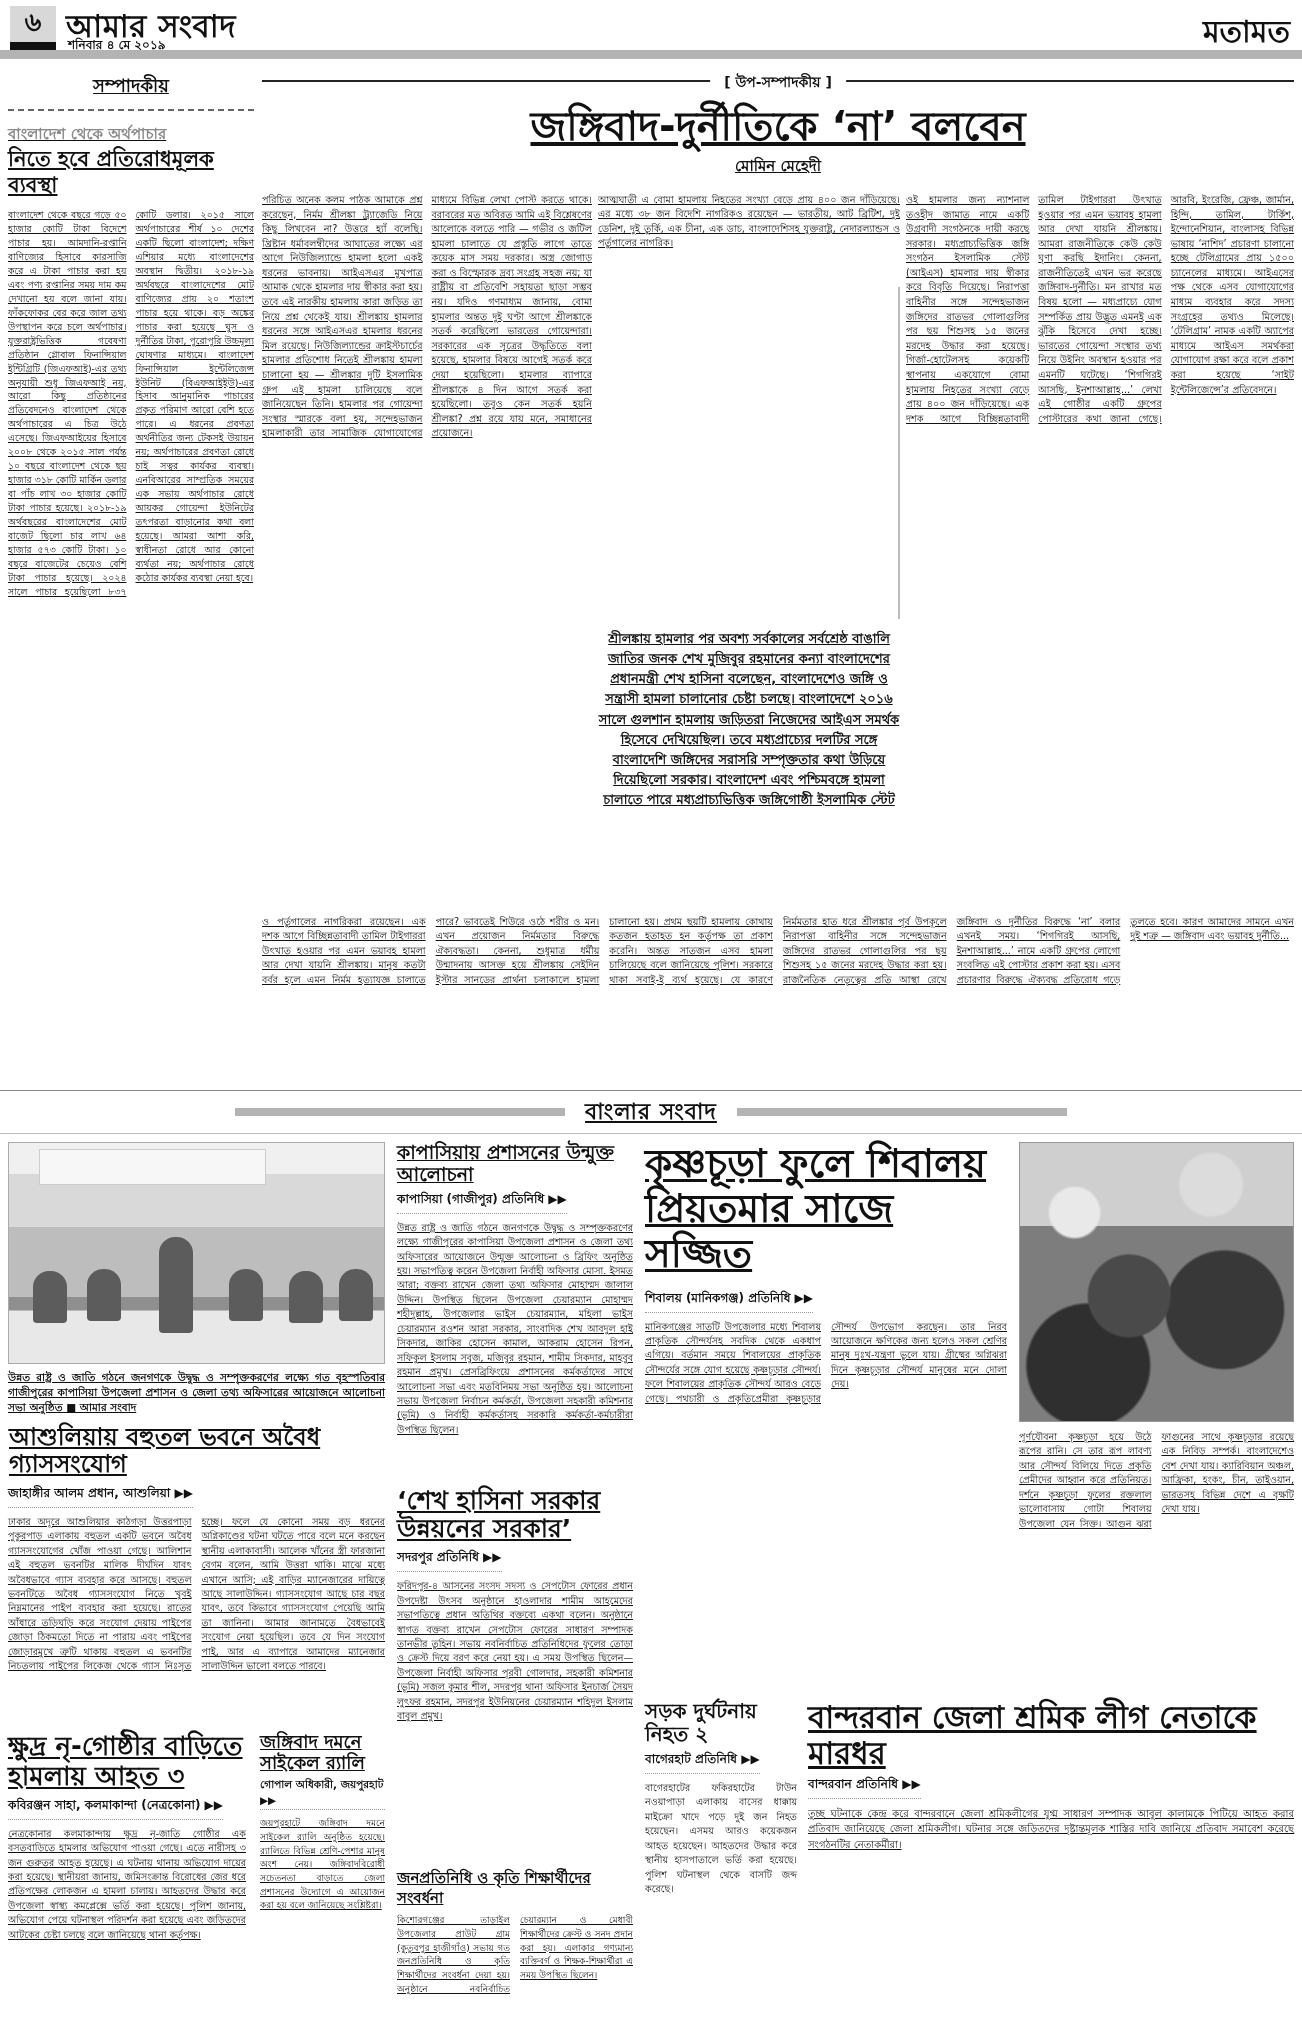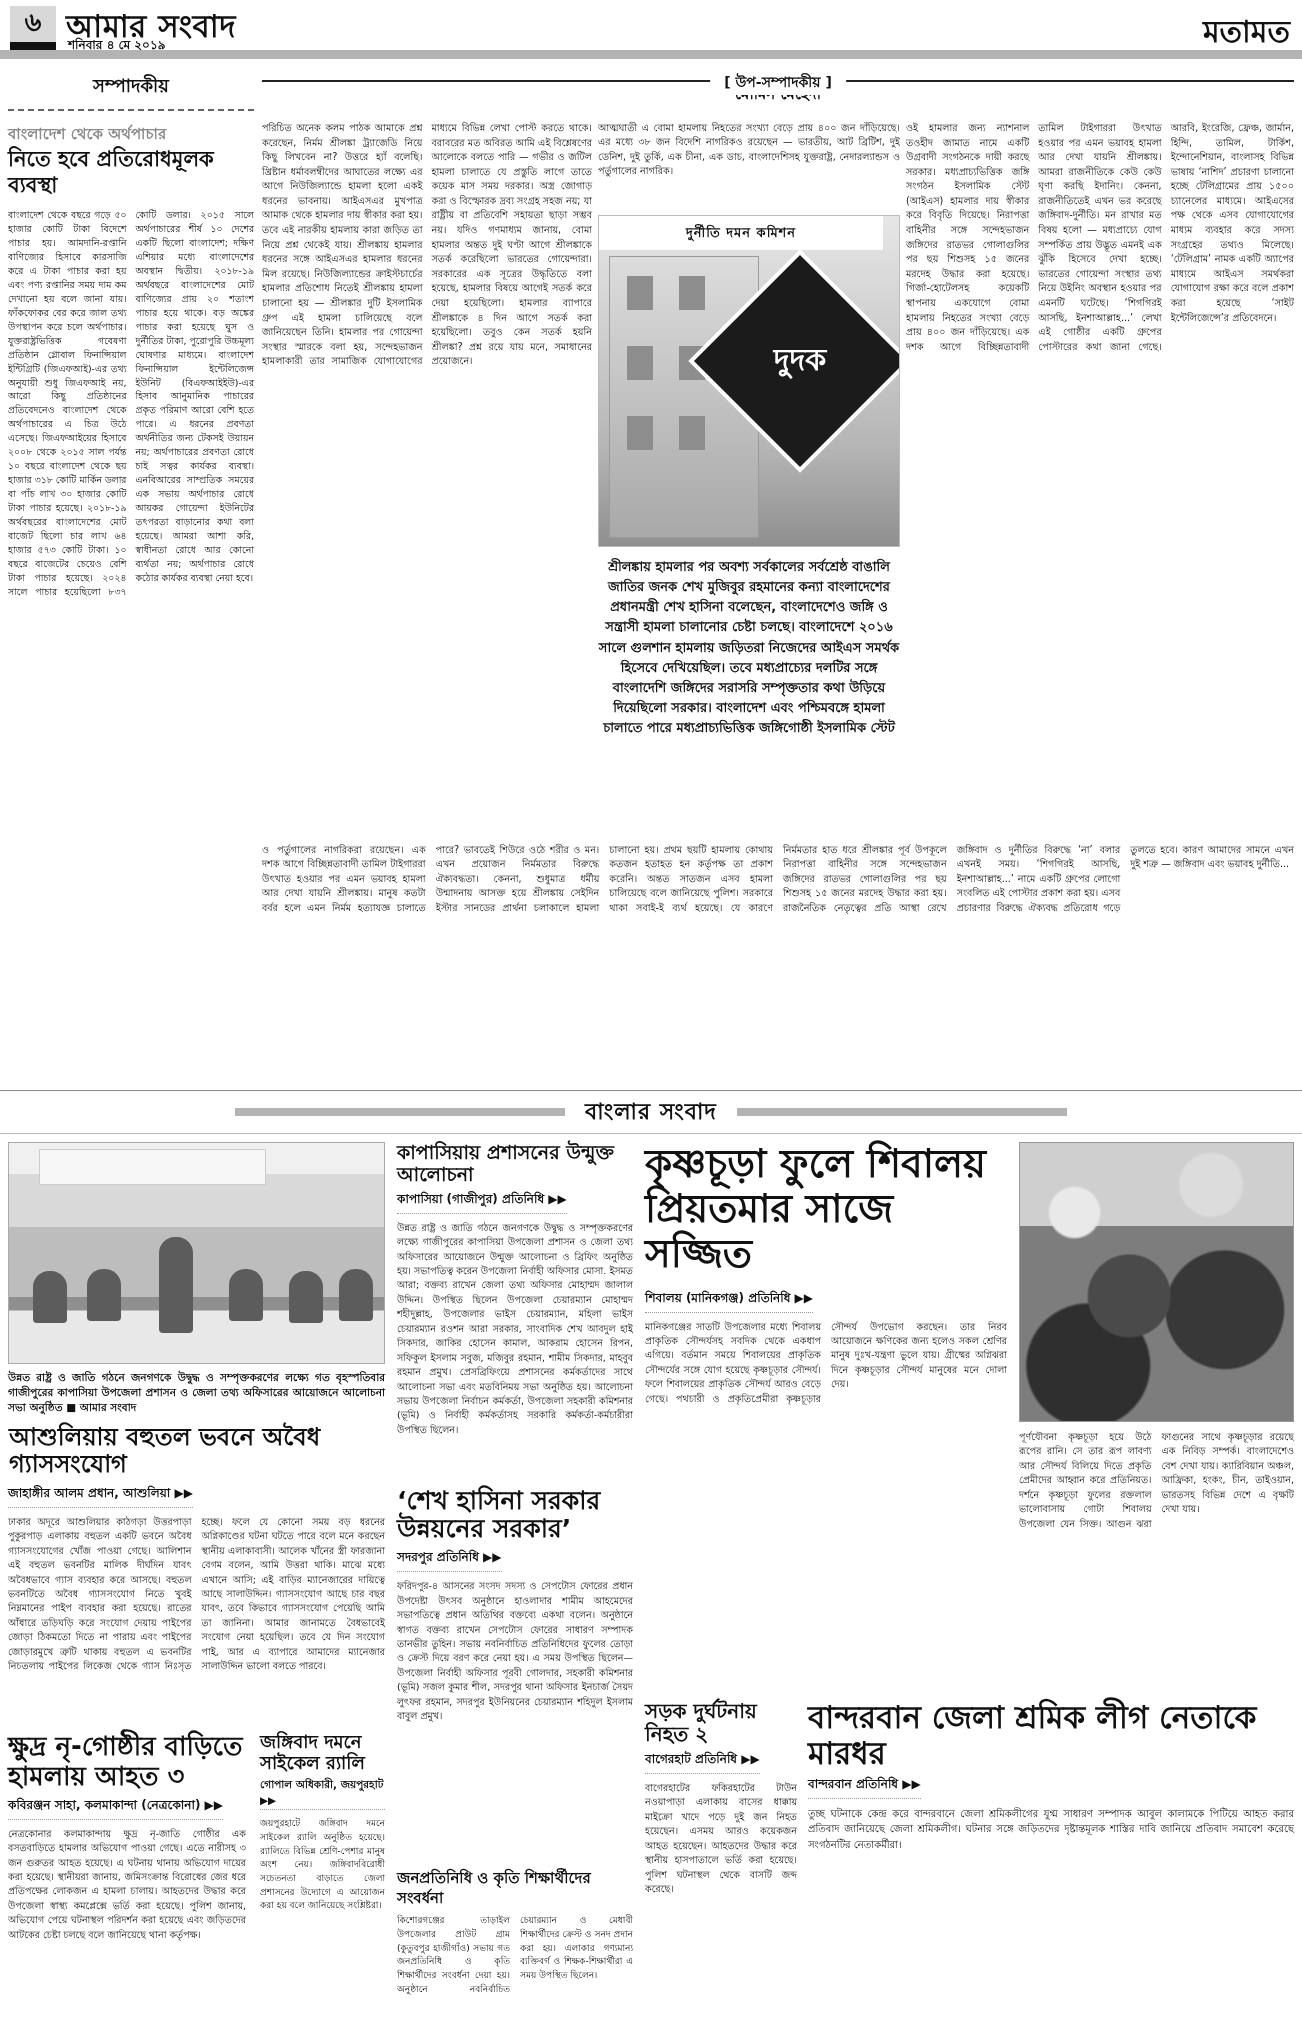--- a/index.html
+++ b/index.html
@@ -1,18 +1,18 @@
 <!DOCTYPE html>
 <html lang="bn"><head>
 <meta charset="utf-8">
 <style>
   html,body{margin:0;padding:0;background:#e8e8e8;}
   #paper{position:relative;width:1302px;height:2027px;background:#ffffff;margin:0 auto;
          font-family:"DejaVu Sans","Liberation Sans",sans-serif;color:#111;overflow:hidden;}
-  .abs{position:absolute;}
+  .abs{position:absolute;text-decoration:underline;}
   
   .mast-pagebox{position:absolute;left:10px;top:6px;width:46px;height:36px;background:#d8d8d8;
     border-bottom:8px solid #111;display:flex;align-items:center;justify-content:center;
     font-size:26px;font-weight:bold;}
   .mast-title{position:absolute;left:66px;top:2px;font-size:31px;font-weight:800;letter-spacing:.5px;}
   .mast-date{position:absolute;left:68px;top:36px;font-size:12px;font-weight:bold;}
   .mast-section{position:absolute;right:12px;top:8px;font-size:30px;font-weight:800;}
   .mast-bar{position:absolute;left:0;top:50px;width:1302px;height:9px;background:#b3b3b3;}
   
   .editorial{left:8px;top:66px;width:246px;height:1010px;}
@@ -23,21 +23,21 @@
   .ed-body{column-count:2;column-gap:9px;font-size:9.3px;line-height:1.5;text-align:justify;height:840px;}
   
   .oped{left:262px;top:66px;width:1032px;height:1018px;}
   .oped-rule{position:relative;border-top:2px solid #222;margin-top:14px;}
   .oped-label{position:absolute;left:50%;transform:translateX(-50%);top:-11px;background:#fff;
     padding:0 14px;font-size:14px;font-weight:800;}
   .oped-head{text-align:center;font-size:40px;font-weight:800;margin:22px 0 6px;line-height:1.1;}
   .oped-byline{text-align:center;font-size:15px;font-weight:800;margin-bottom:14px;}
   .oped-row{display:flex;gap:6px;}
   .o-colL{width:330px;column-count:2;column-gap:9px;font-size:9.6px;line-height:1.52;text-align:justify;height:600px;}
-  .o-center{width:302px;display:flex;flex-direction:column;}
+  .o-center{width:302px;display:flex;flex-direction:column;align-items:flex-end;}
   .o-note{font-size:9.6px;line-height:1.5;text-align:justify;height:88px;overflow:hidden;margin-bottom:6px;}
   .dudak-fig{position:relative;height:330px;background:
       linear-gradient(180deg,#e6e6e6 0%,#cfcfcf 35%,#b5b5b5 70%,#8f8f8f 100%);
       border:1px solid #bbb;overflow:hidden;}
   .dudak-top{position:absolute;left:0;top:0;right:16px;height:34px;background:#fff;
       display:flex;align-items:center;justify-content:center;font-size:13px;font-weight:800;letter-spacing:1px;}
   .dudak-bld{position:absolute;left:10px;top:40px;width:150px;bottom:8px;
       background:linear-gradient(180deg,#dcdcdc,#a8a8a8);
       box-shadow:inset 0 0 0 1px #9a9a9a;}
   .dudak-win{position:absolute;width:26px;height:34px;background:#8d8d8d;}
@@ -119,20 +119,21 @@
     <hr class="ed-dash">
     <div class="ed-kicker">বাংলাদেশ থেকে অর্থপাচার</div>
     <h2 class="ed-head">নিতে হবে প্রতিরোধমূলক ব্যবস্থা</h2>
     <div class="ed-body">বাংলাদেশ থেকে বছরে গড়ে ৫০ হাজার কোটি টাকা বিদেশে পাচার হয়। আমদানি-রপ্তানি বাণিজ্যের হিসাবে কারসাজি করে এ টাকা পাচার করা হয় এবং পণ্য রপ্তানির সময় দাম কম দেখানো হয় বলে জানা যায়। ফাঁকফোকর বের করে জাল তথ্য উপস্থাপন করে চলে অর্থপাচার। যুক্তরাষ্ট্রভিত্তিক গবেষণা প্রতিষ্ঠান গ্লোবাল ফিনান্সিয়াল ইন্টিগ্রিটি (জিএফআই)-এর তথ্য অনুযায়ী শুধু জিএফআই নয়, আরো কিছু প্রতিষ্ঠানের প্রতিবেদনেও বাংলাদেশ থেকে অর্থপাচারের এ চিত্র উঠে এসেছে। জিএফআইয়ের হিসাবে ২০০৮ থেকে ২০১৫ সাল পর্যন্ত ১০ বছরে বাংলাদেশ থেকে ছয় হাজার ৩১৮ কোটি মার্কিন ডলার বা পাঁচ লাখ ৩০ হাজার কোটি টাকা পাচার হয়েছে। ২০১৮-১৯ অর্থবছরের বাংলাদেশের মোট বাজেট ছিলো চার লাখ ৬৪ হাজার ৫৭৩ কোটি টাকা। ১০ বছরে বাজেটের চেয়েও বেশি টাকা পাচার হয়েছে। ২০২৪ সালে পাচার হয়েছিলো ৮৩৭ কোটি ডলার। ২০১৫ সালে অর্থপাচারের শীর্ষ ১০ দেশের একটি ছিলো বাংলাদেশ; দক্ষিণ এশিয়ার মধ্যে বাংলাদেশের অবস্থান দ্বিতীয়। ২০১৮-১৯ অর্থবছরে বাংলাদেশের মোট বাণিজ্যের প্রায় ২০ শতাংশ পাচার হয়ে থাকে। বড় অঙ্কের পাচার করা হয়েছে ঘুস ও দুর্নীতির টাকা, পুরোপুরি উচ্চমূল্য ঘোষণার মাধ্যমে। বাংলাদেশ ফিনান্সিয়াল ইন্টেলিজেন্স ইউনিট (বিএফআইইউ)-এর হিসাব আনুমানিক পাচারের প্রকৃত পরিমাণ আরো বেশি হতে পারে। এ ধরনের প্রবণতা অর্থনীতির জন্য টেকসই উয়ায়ন নয়; অর্থপাচারের প্রবণতা রোধে চাই সত্বর কার্যকর ব্যবস্থা। এনবিআরের সাম্প্রতিক সময়ের এক সভায় অর্থপাচার রোধে আয়কর গোয়েন্দা ইউনিটের তৎপরতা বাড়ানোর কথা বলা হয়েছে। আমরা আশা করি, স্বাধীনতা রোধে আর কোনো ব্যর্থতা নয়; অর্থপাচার রোধে কঠোর কার্যকর ব্যবস্থা নেয়া হবে।</div>
   </section>
 
   <section class="abs oped">
     <div class="oped-rule">
       <span class="oped-label">[ উপ-সম্পাদকীয় ]</span>
     </div>
+    <h1 class="oped-head">জঙ্গিবাদ-দুর্নীতিকে ‘না’ বলবেন</h1>
     <div class="oped-byline">মোমিন মেহেদী</div>
     <div class="oped-row">
       <div class="o-colL">পরিচিত অনেক কলম পাঠক আমাকে প্রশ্ন করেছেন, নির্মম শ্রীলঙ্কা ট্র্যাজেডি নিয়ে কিছু লিখবেন না? উত্তরে হ্যাঁ বলেছি। খ্রিষ্টান ধর্মাবলম্বীদের আঘাতের লক্ষ্যে এর আগে নিউজিল্যান্ডে হামলা হলো একই ধরনের ভাবনায়। আইএসএর মুখপাত্র আমাক থেকে হামলার দায় স্বীকার করা হয়। তবে এই নারকীয় হামলায় কারা জড়িত তা নিয়ে প্রশ্ন থেকেই যায়। শ্রীলঙ্কায় হামলার ধরনের সঙ্গে আইএসএর হামলার ধরনের মিল রয়েছে। নিউজিল্যান্ডের ক্রাইস্টচার্চের হামলার প্রতিশোধ নিতেই শ্রীলঙ্কায় হামলা চালানো হয় — শ্রীলঙ্কার দুটি ইসলামিক গ্রুপ এই হামলা চালিয়েছে বলে জানিয়েছেন তিনি। হামলার পর গোয়েন্দা সংস্থার স্মারকে বলা হয়, সন্দেহভাজন হামলাকারী তার সামাজিক যোগাযোগের মাধ্যমে বিভিন্ন লেখা পোস্ট করতে থাকে। বরাবরের মত অবিরত আমি এই বিশ্লেষণের আলোকে বলতে পারি — গভীর ও জটিল হামলা চালাতে যে প্রস্তুতি লাগে তাতে কয়েক মাস সময় দরকার। অস্ত্র জোগাড় করা ও বিস্ফোরক দ্রব্য সংগ্রহ সহজ নয়; যা রাষ্ট্রীয় বা প্রতিবেশি সহায়তা ছাড়া সম্ভব নয়। যদিও গণমাধ্যম জানায়, বোমা হামলার অন্তত দুই ঘণ্টা আগে শ্রীলঙ্কাকে সতর্ক করেছিলো ভারতের গোয়েন্দারা। সরকারের এক সূত্রের উদ্ধৃতিতে বলা হয়েছে, হামলার বিষয়ে আগেই সতর্ক করে দেয়া হয়েছিলো। হামলার ব্যাপারে শ্রীলঙ্কাকে ৪ দিন আগে সতর্ক করা হয়েছিলো। তবুও কেন সতর্ক হয়নি শ্রীলঙ্কা? প্রশ্ন রয়ে যায় মনে, সমাধানের প্রয়োজনে।</div>
       <div class="o-center">
         <div class="o-note">আত্মঘাতী এ বোমা হামলায় নিহতের সংখ্যা বেড়ে প্রায় ৪০০ জন দাঁড়িয়েছে। এর মধ্যে ৩৮ জন বিদেশি নাগরিকও রয়েছেন — ভারতীয়, আট ব্রিটিশ, দুই ডেনিশ, দুই তুর্কি, এক চীনা, এক ডাচ, বাংলাদেশিসহ যুক্তরাষ্ট্র, নেদারল্যান্ডস ও পর্তুগালের নাগরিক।</div>
         <figure class="dudak-fig" style="margin:0">
           <div class="dudak-top">দুর্নীতি দমন কমিশন</div>
           <div class="dudak-bld">
             <div class="dudak-win" style="left:18px;top:20px"></div>
             <div class="dudak-win" style="left:70px;top:20px"></div>

